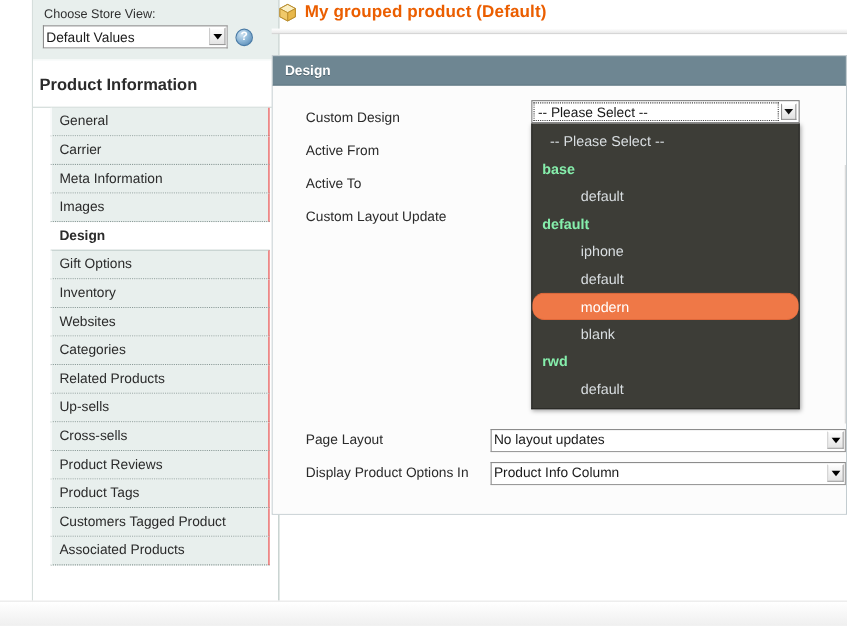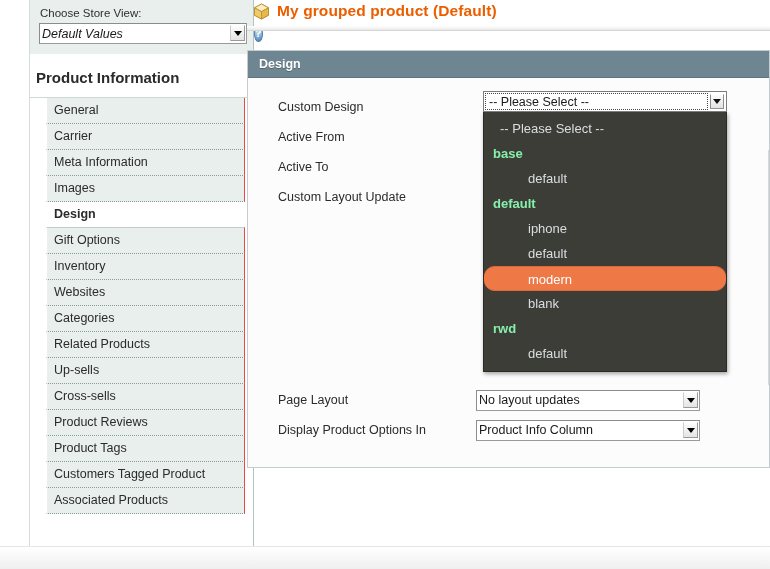--- a/index.html
+++ b/index.html
@@ -48,21 +48,21 @@
     background: linear-gradient(#fdfdfd, #e4e4e4);
     border: 1px solid #999; border-top-color:#fff; border-left-color:#ccc;
     pointer-events: none;
     display: flex; align-items: center; justify-content: center;
   }
   .selwrap .arrowbox:after {
     content: ""; width: 0; height: 0;
     border-left: 4px solid transparent; border-right: 4px solid transparent;
     border-top: 5px solid #000; margin-top: 1px;
   }
-  #store-view-select { width: 208px; font-style: italic; }
+  #store-view-select { width: 168px; }
   .help-icon {
     width: 16px; height: 16px; margin-left: 7px; border-radius: 50%;
     background: radial-gradient(circle at 35% 30%, #cfe3f2 0%, #8fb8d8 45%, #4b7fae 100%);
     border: 1px solid #4a7ba6;
     color: #ffffff; font-size: 11px; font-weight: bold;
     display: flex; align-items: center; justify-content: center;
     line-height: 1; cursor: pointer;
   }
 
   .panel-title {
@@ -131,21 +131,21 @@
   .fieldset-body { padding: 14px 0 22px 0; background: #fcfcfc; position: relative; }
   .frow {
     display: flex; align-items: center;
     height: 30px;
     padding-left: 30px;
   }
   .frow .flabel {
     width: 198px; font-size: 12.5px; color: #2b2b2b;
   }
   .frow .fctl { flex: 1; }
-  .frow select.winselect { width: 224px; }
+  .frow select.winselect { width: 323px; }
 
   
   .dropdown-overlay {
     position: absolute;
     left: 483px; top: 91px;
     width: 244px;
     z-index: 40;
   }
   .dd-closed {
     height: 21px;

